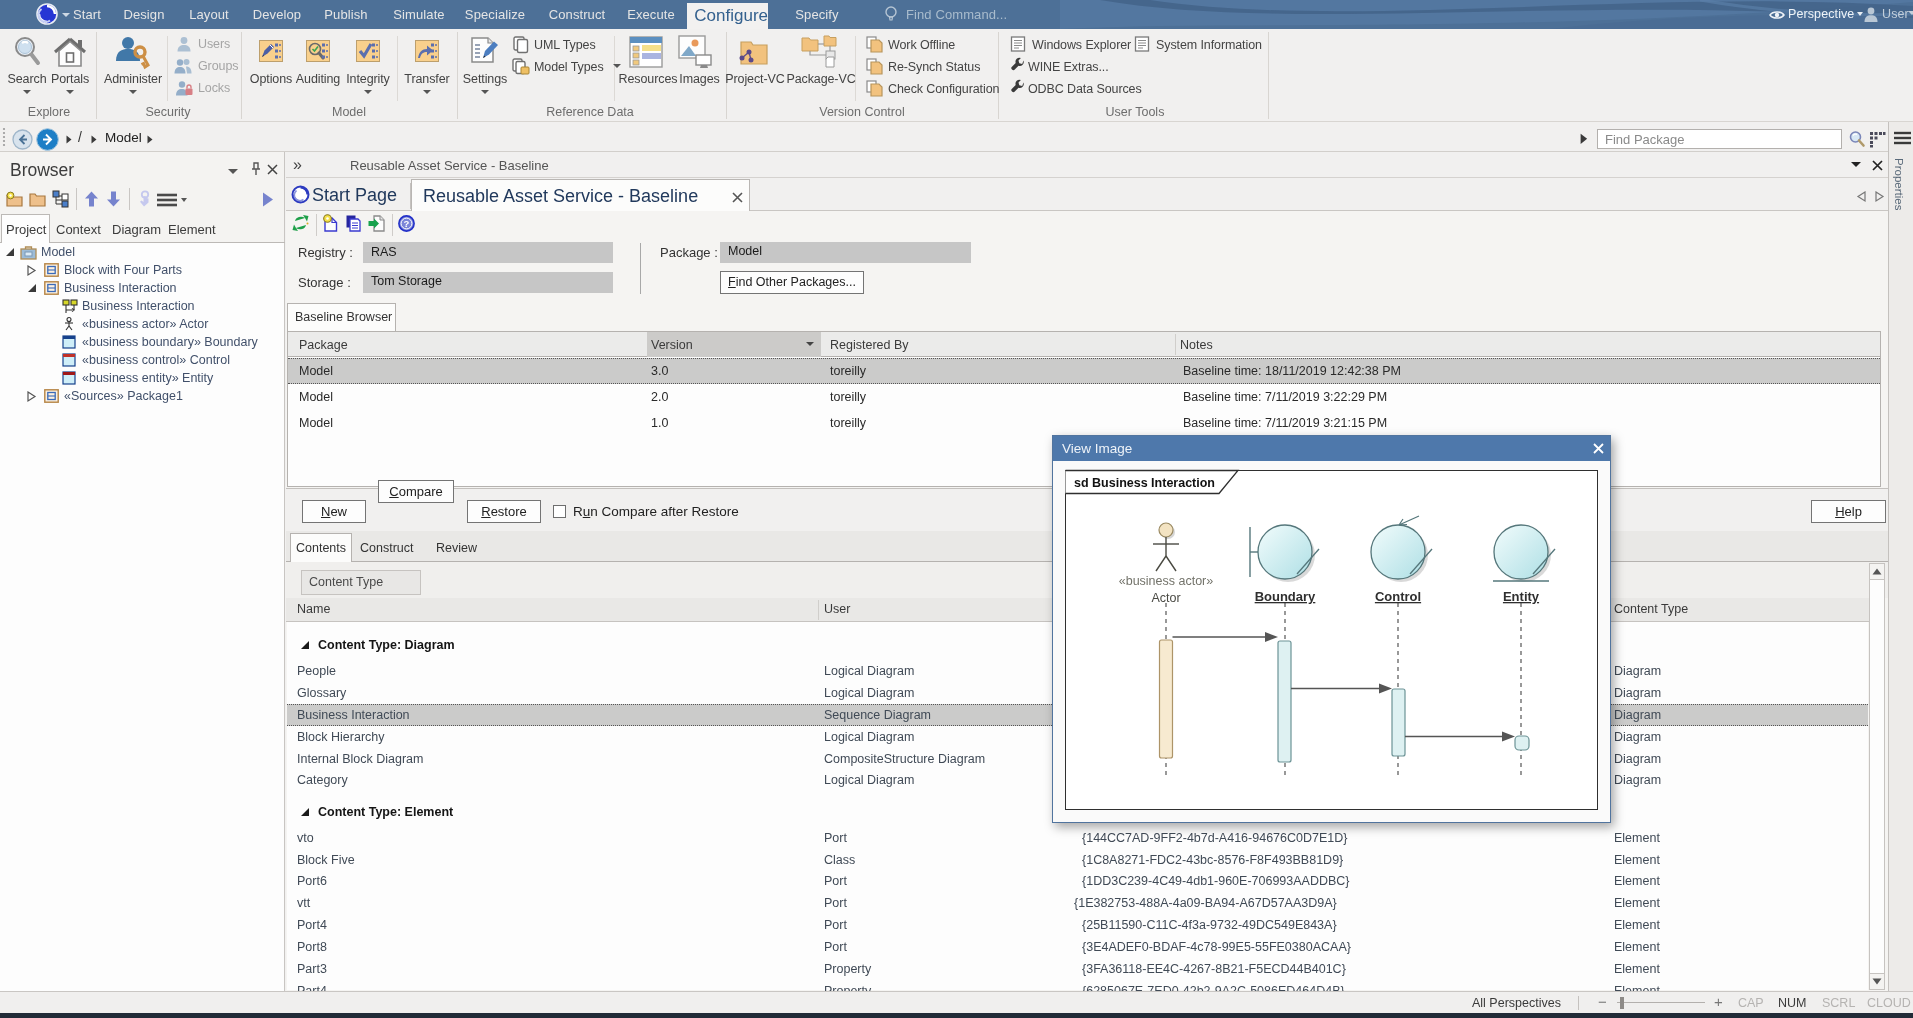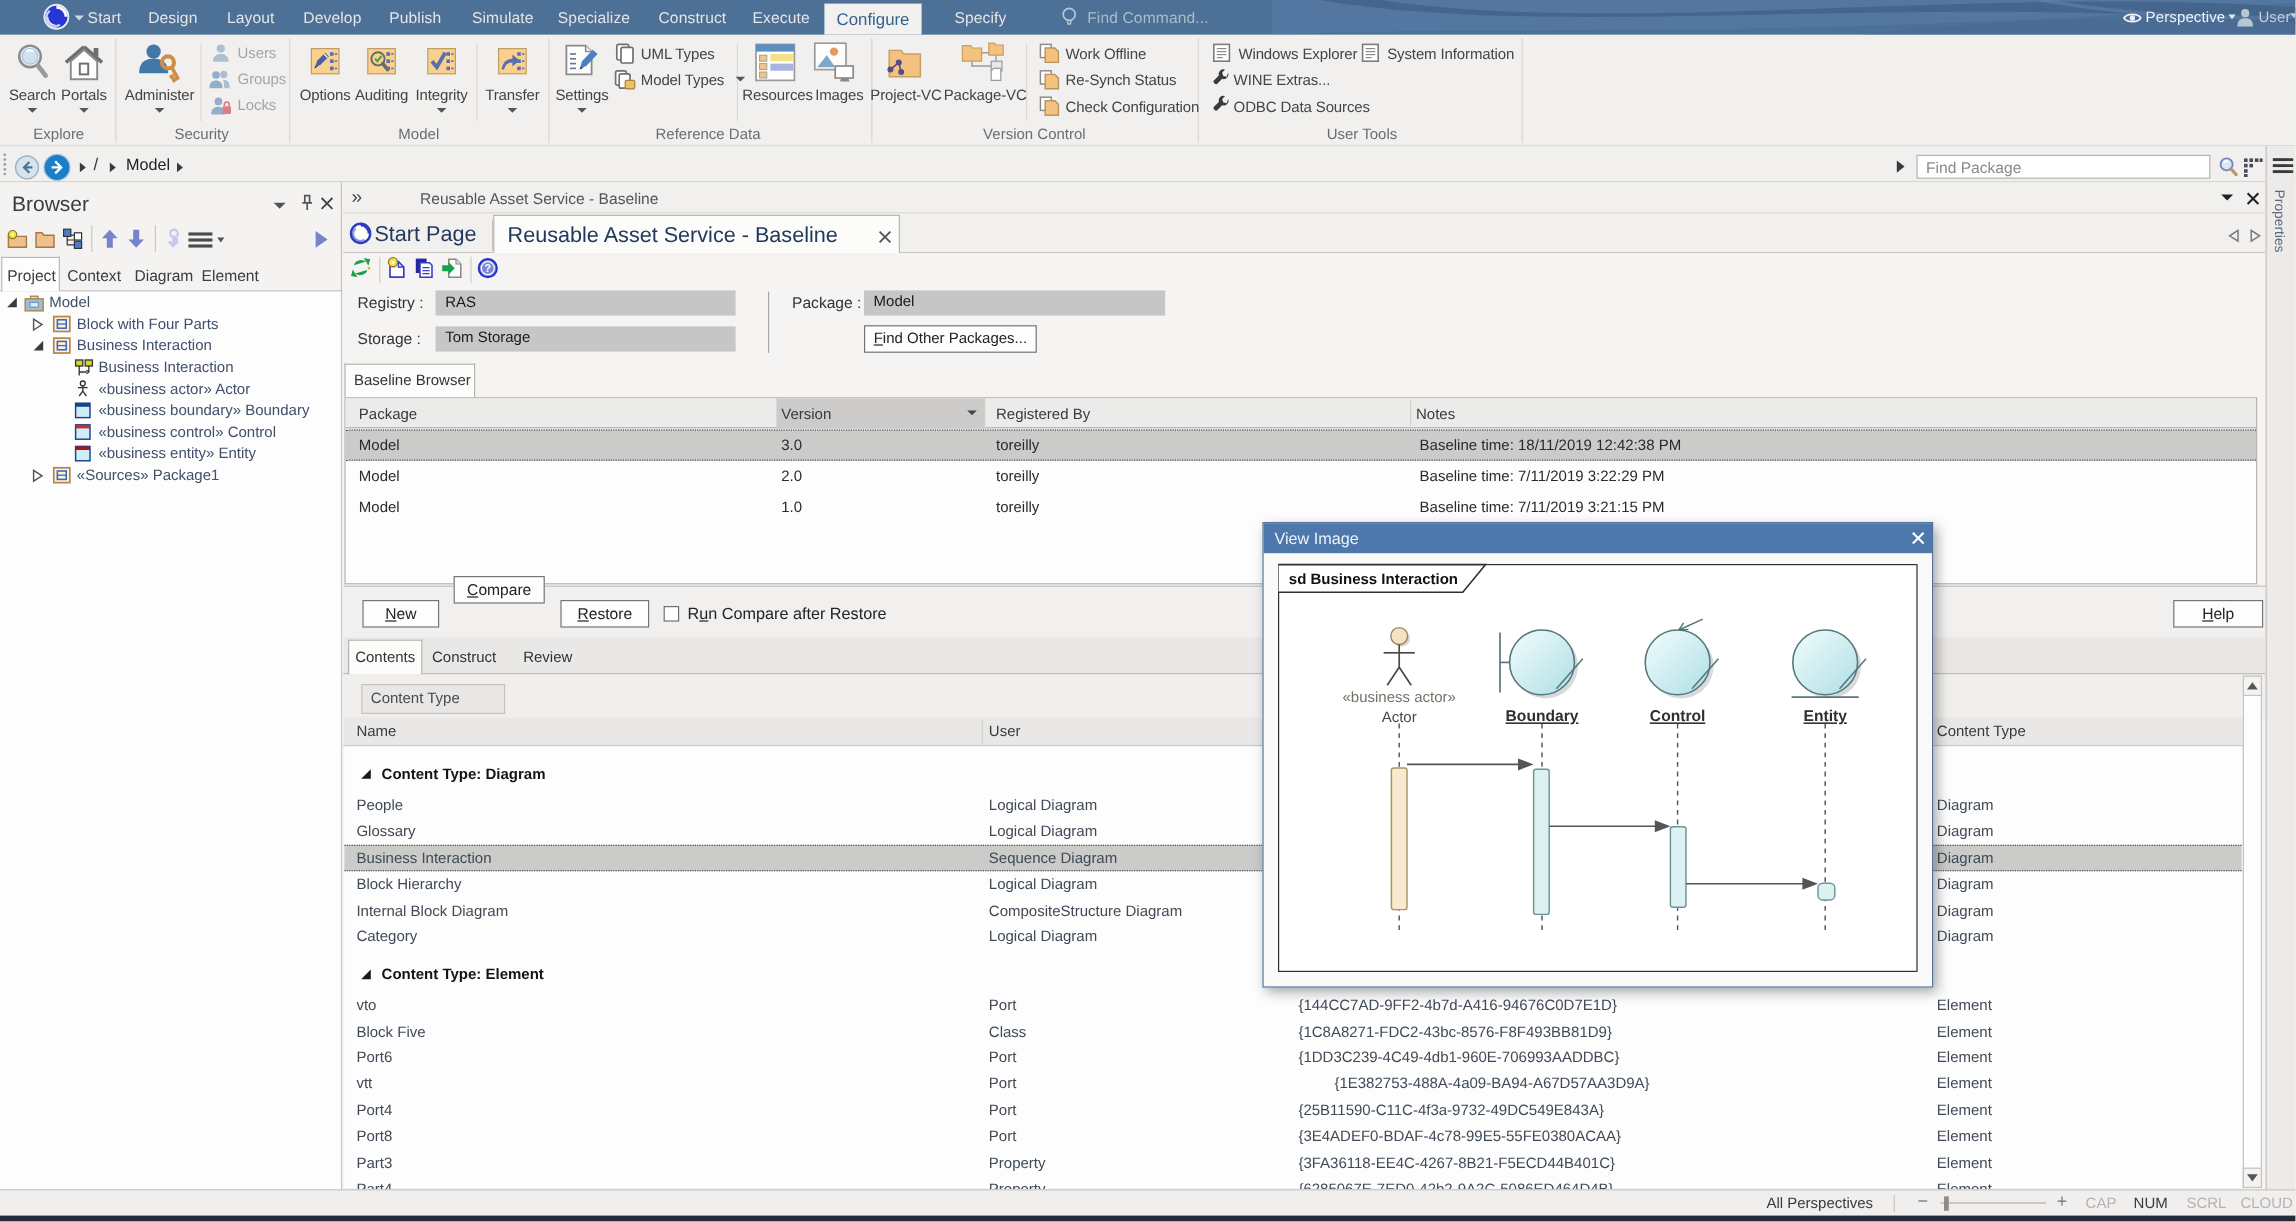--- a/index.html
+++ b/index.html
@@ -4,21 +4,21 @@
 <style>
 *{margin:0;padding:0;box-sizing:border-box}
 html,body{width:1913px;height:1018px;overflow:hidden}
 body{font-family:"Liberation Sans",sans-serif;position:relative;background:#f1f0ef;-webkit-font-smoothing:antialiased}
 .a{position:absolute}
 .txt{position:absolute;white-space:nowrap}
 svg{position:absolute;overflow:visible}
 
 #titlebar{position:absolute;left:0;top:0;width:1913px;height:29px;background:#4d7097;overflow:hidden}
 .mi{position:absolute;top:0;height:29px;line-height:29px;font-size:13px;letter-spacing:0.1px;color:#e5e5e5;text-align:center}
-#cfgtab{position:absolute;left:687px;top:3px;width:81px;height:26px;background:#f2f1f0;color:#34618e;font-size:14px;line-height:26px;text-align:center}
+#cfgtab{position:absolute;left:687px;top:3px;width:81px;height:26px;background:#f2f1f0;color:#34618e;font-size:17px;line-height:26px;text-align:right}
 
 #ribbon{position:absolute;left:0;top:29px;width:1913px;height:93px;background:#f1f0ef;border-bottom:1px solid #d8d5d1}
 .gsep{position:absolute;top:3px;width:1px;height:87px;background:#d8d5d1}
 .isep{position:absolute;top:7px;width:1px;height:65px;background:#dcd9d5}
 .glabel{position:absolute;top:76px;height:14px;font-size:12.5px;color:#6d6d6d;text-align:center;white-space:nowrap}
 .rlabel{position:absolute;top:43px;height:16px;font-size:12.5px;letter-spacing:-0.1px;color:#444;text-align:center;white-space:nowrap}
 .rsmall{position:absolute;height:16px;font-size:12.5px;letter-spacing:-0.1px;color:#444;white-space:nowrap;line-height:16px}
 .rdis{color:#a5a5a5}
 .caret{position:absolute;width:0;height:0;border-left:4px solid transparent;border-right:4px solid transparent;border-top:4px solid #555}
 
@@ -646,21 +646,21 @@
 <div class="cell" style="left:11px;top:697px;line-height:22px">Block Five</div>
 <div class="cell" style="left:538px;top:697px;line-height:22px">Class</div>
 <div class="cell" style="left:796px;top:697px;line-height:22px">{1C8A8271-FDC2-43bc-8576-F8F493BB81D9}</div>
 <div class="cell" style="left:1328px;top:697px;line-height:22px">Element</div>
 <div class="cell" style="left:11px;top:718px;line-height:22px">Port6</div>
 <div class="cell" style="left:538px;top:718px;line-height:22px">Port</div>
 <div class="cell" style="left:796px;top:718px;line-height:22px">{1DD3C239-4C49-4db1-960E-706993AADDBC}</div>
 <div class="cell" style="left:1328px;top:718px;line-height:22px">Element</div>
 <div class="cell" style="left:11px;top:740px;line-height:22px">vtt</div>
 <div class="cell" style="left:538px;top:740px;line-height:22px">Port</div>
-<div class="cell" style="left:826px;top:740px;line-height:22px">{1E382753-488A-4a09-BA94-A67D57AA3D9A}</div>
+<div class="cell" style="left:788px;top:740px;line-height:22px">{1E382753-488A-4a09-BA94-A67D57AA3D9A}</div>
 <div class="cell" style="left:1328px;top:740px;line-height:22px">Element</div>
 <div class="cell" style="left:11px;top:762px;line-height:22px">Port4</div>
 <div class="cell" style="left:538px;top:762px;line-height:22px">Port</div>
 <div class="cell" style="left:796px;top:762px;line-height:22px">{25B11590-C11C-4f3a-9732-49DC549E843A}</div>
 <div class="cell" style="left:1328px;top:762px;line-height:22px">Element</div>
 <div class="cell" style="left:11px;top:784px;line-height:22px">Port8</div>
 <div class="cell" style="left:538px;top:784px;line-height:22px">Port</div>
 <div class="cell" style="left:796px;top:784px;line-height:22px">{3E4ADEF0-BDAF-4c78-99E5-55FE0380ACAA}</div>
 <div class="cell" style="left:1328px;top:784px;line-height:22px">Element</div>
 <div class="cell" style="left:11px;top:806px;line-height:22px">Part3</div>

